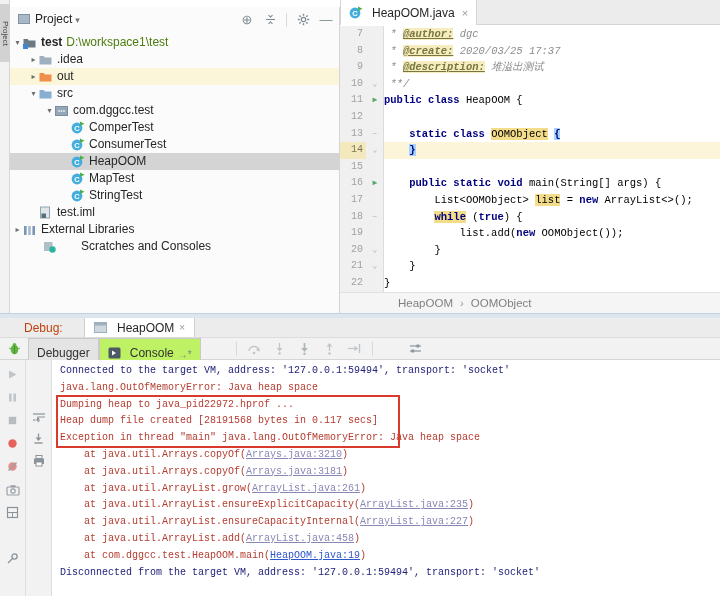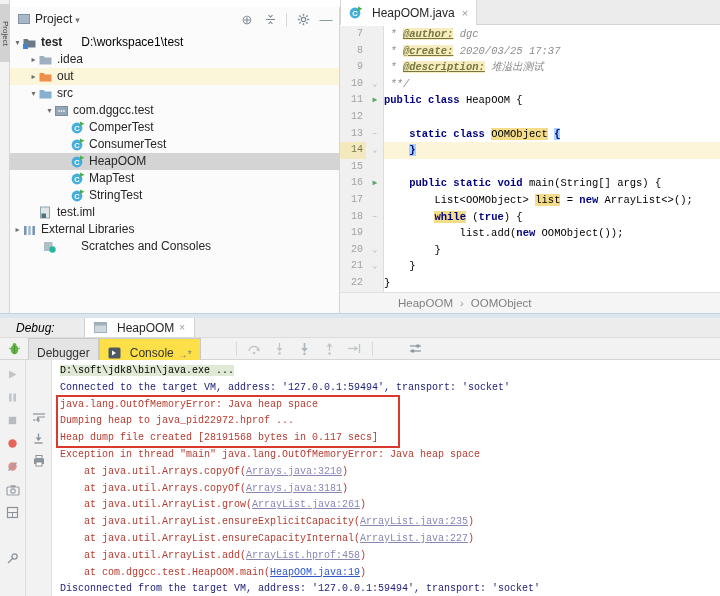--- a/index.html
+++ b/index.html
@@ -23,21 +23,21 @@
   .hico { width:14px; height:14px; display:inline-flex; align-items:center; justify-content:center; font-size:13px; cursor:default; }
 
   #tree { position:absolute; top:27px; left:0; right:0; }
   .trow { height:17px; line-height:17px; display:flex; align-items:center; white-space:nowrap; }
   .trow.sel { background:#d4d4d4; }
   .trow.hl  { background:#fbf6da; }
   .twist { width:11px; font-size:8px; color:#6e6e6e; text-align:center; flex:none; }
   .ticn  { width:15px; height:13px; flex:none; display:inline-flex; align-items:center; margin-right:3px; }
   .tlabel { color:#262626; }
   .tlabel.b { font-weight:bold; }
-  .tpath { color:#000000; margin-left:19px; }
+  .tpath { color:#4d7c0f; margin-left:4px; }
 
   
   #editor { left:340px; top:0; width:380px; height:313px; background:#fff; }
   #tabbar { height:25px; background:#ececec; border-bottom:1px solid #d5d5d5; display:flex; }
   #etab { background:#fff; border-right:1px solid #d5d5d5; border-left:1px solid #d5d5d5; height:25px;
     display:flex; align-items:center; gap:5px; padding:0 8px; }
   #etab .close { color:#9a9a9a; font-size:11px; margin-left:2px; }
   #code { position:absolute; top:26px; left:0; right:0; height:266px; overflow:hidden;
     font-family:"Liberation Mono","DejaVu Sans Mono",monospace; font-size:10.5px; }
   #gutterbg { position:absolute; top:26px; left:0; width:44px; height:266px; background:#f0f0f0; border-right:1px solid #dcdcdc; }
@@ -59,28 +59,28 @@
   #breadcrumb { position:absolute; left:0; top:292px; width:380px; height:21px; background:#f5f5f5;
     border-top:1px solid #e2e2e2; line-height:20px; padding-left:58px; color:#808080; font-size:11.5px; }
   #breadcrumb .bsep { margin:0 7px; color:#9c9c9c; }
 
   
   #splitter { left:0; top:313px; width:720px; height:5px; background:#dbe6ef; border-top:1px solid #c3d2df; }
 
   
   #debug { left:0; top:318px; width:720px; height:278px; background:#fff; }
   #drow1 { height:20px; background:#ececec; display:flex; align-items:stretch; border-bottom:1px solid #dcdcdc; }
-  #debug-label { line-height:20px; padding-left:16px; width:62px; color:#000000;font-style:italic; }
+  #debug-label { line-height:20px; padding-left:24px; width:62px; color:#c2410c; }
   #sess-tab { background:#fff; border-left:1px solid #cfcfcf; border-right:1px solid #cfcfcf;
     display:flex; align-items:center; gap:5px; padding:0 9px; margin-left:22px; }
   #sess-tab .close { color:#9a9a9a; font-size:10px; }
   #drow2 { height:22px; background:#f2f2f2; border-bottom:1px solid #d5d5d5; display:flex; align-items:center; }
   #bug-slot { width:28px; display:flex; justify-content:center; }
   .dtab { height:22px; display:flex; align-items:flex-end; gap:4px; padding:0 8px; border:1px solid #c9c9c9; border-bottom:none; background:#e4e4e4; color:#333; }
-  .dtab.on { background:#fde047; }
+  .dtab.on { background:#bef264; }
   .dtab .suffix { color:#7f7f7f; font-size:10px; }
   #dbar-icons { display:flex; align-items:center; gap:10px; margin-left:10px; color:#9aa0a6; }
   #dbar-icons .vsep { width:1px; height:14px; background:#d9d9d9; }
   .dico { width:15px; height:15px; display:inline-flex; align-items:center; justify-content:center; font-size:12px; color:#9aa0a6; }
 
   #dcolA { position:absolute; left:0; top:42px; width:26px; bottom:0; background:#f2f2f2; border-right:1px solid #dedede;
     display:flex; flex-direction:column; align-items:center; padding-top:7px; gap:8px; }
   #dcolB { position:absolute; left:26px; top:42px; width:26px; bottom:0; background:#f2f2f2; border-right:1px solid #dedede;
     display:flex; flex-direction:column; align-items:center; padding-top:5px; gap:7px; }
   .tico { width:16px; height:15px; display:inline-flex; align-items:center; justify-content:center; font-size:12px; color:#8a9399; }
@@ -544,28 +544,27 @@
         <svg width="14" height="13" viewBox="0 0 14 13" xmlns="http://www.w3.org/2000/svg">
           <rect x="2" y="4.5" width="10" height="5.5" rx="0.5" fill="#8a9399"></rect>
           <rect x="4" y="1.5" width="6" height="3" fill="none" stroke="#8a9399"></rect>
           <rect x="4" y="8" width="6" height="4" fill="#fff" stroke="#8a9399"></rect>
         </svg>
       </span>
       <span class="tico"></span>
     </div>
   <div id="console">
     <div id="annotation-box" style="top: 34.6px; height: 53.4px; border-color: rgb(217, 58, 43);"></div>
-  <div class="kline"><span class="k-cmd">D:\soft\jdk8\bin\java.exe ...</span></div>
       <div class="kline"><span class="k-sys">Connected to the target VM, address: '127.0.0.1:59494', transport: 'socket'</span></div>
       <div class="kline"><span class="k-err">java.lang.OutOfMemoryError: Java heap space</span></div>
       <div class="kline"><span class="k-err">Dumping heap to java_pid22972.hprof ...</span></div>
       <div class="kline"><span class="k-err">Heap dump file created [28191568 bytes in 0.117 secs]</span></div>
       <div class="kline"><span class="k-err">Exception in thread "main" java.lang.OutOfMemoryError: Java heap space</span></div>
       <div class="kline"><span class="k-err">    at java.util.Arrays.copyOf(</span><span class="k-link">Arrays.java:3210</span><span class="k-err">)</span></div>
       <div class="kline"><span class="k-err">    at java.util.Arrays.copyOf(</span><span class="k-link">Arrays.java:3181</span><span class="k-err">)</span></div>
       <div class="kline"><span class="k-err">    at java.util.ArrayList.grow(</span><span class="k-link">ArrayList.java:261</span><span class="k-err">)</span></div>
       <div class="kline"><span class="k-err">    at java.util.ArrayList.ensureExplicitCapacity(</span><span class="k-link">ArrayList.java:235</span><span class="k-err">)</span></div>
       <div class="kline"><span class="k-err">    at java.util.ArrayList.ensureCapacityInternal(</span><span class="k-link">ArrayList.java:227</span><span class="k-err">)</span></div>
-      <div class="kline"><span class="k-err">    at java.util.ArrayList.add(</span><span class="k-link">ArrayList.hprof:458</span><span class="k-err">)</span></div>
+      <div class="kline"><span class="k-err">    at java.util.ArrayList.add(</span><span class="k-link">ArrayList.java:458</span><span class="k-err">)</span></div>
       <div class="kline"><span class="k-err">    at com.dggcc.test.HeapOOM.main(</span><span class="k-linkb">HeapOOM.java:19</span><span class="k-err">)</span></div>
       <div class="kline"><span class="k-sys">Disconnected from the target VM, address: '127.0.0.1:59494', transport: 'socket'</span></div>
     </div>
 </div>
 
 </body></html>

